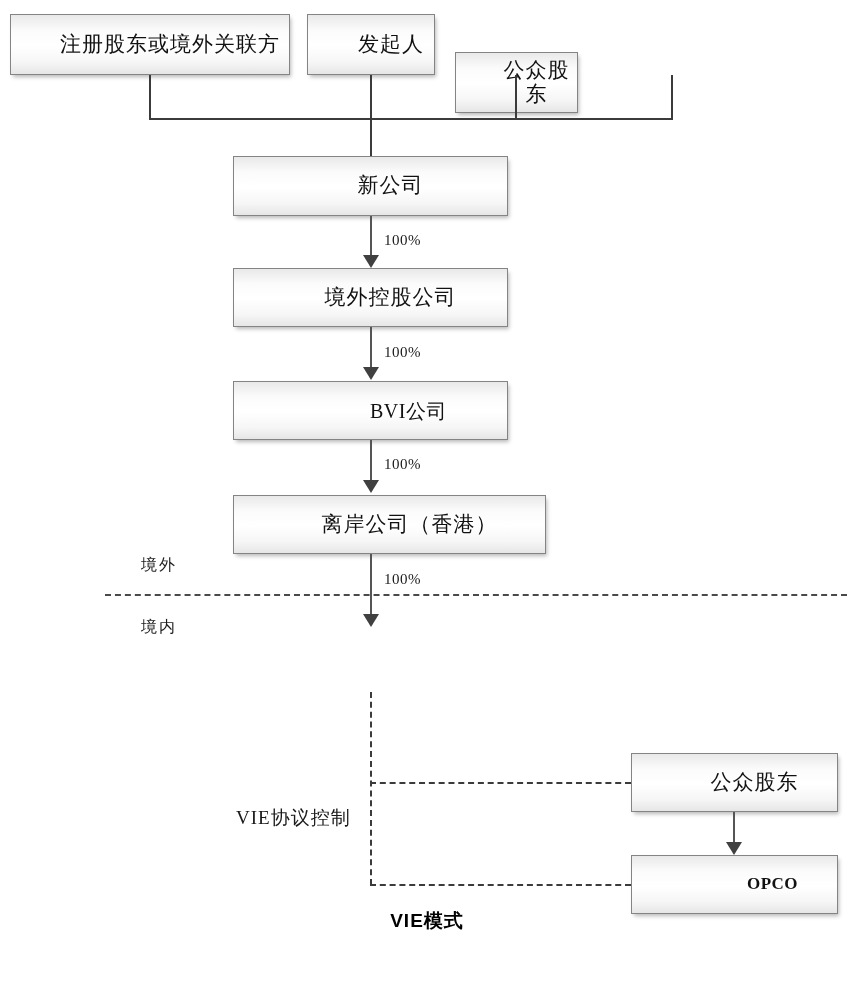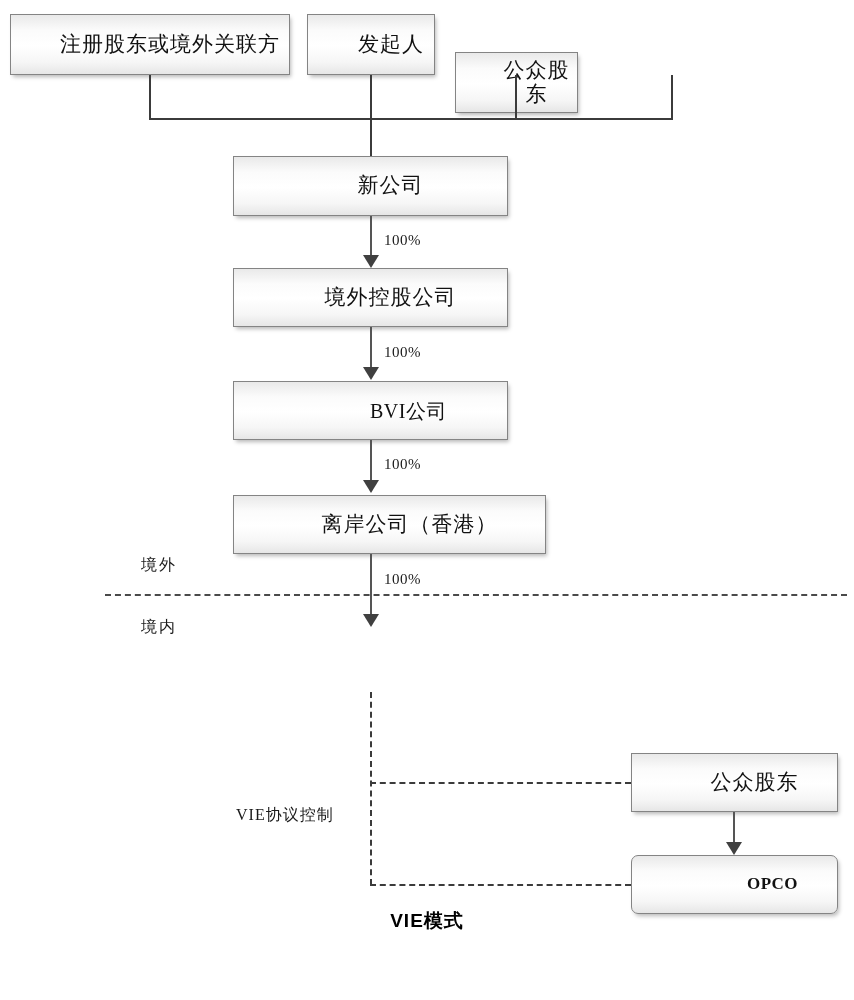--- a/index.html
+++ b/index.html
@@ -97,21 +97,21 @@
 
   
   .lbl {
     position: absolute;
     font-family: "Liberation Serif", "DejaVu Serif", serif;
     color: #1a1a1a;
     white-space: nowrap;
   }
   .lbl.pct { font-size: 15px; letter-spacing: 0.5px; font-family: Liberation Serif, serif; }
   .lbl.zone { font-size: 16px; letter-spacing: 2px; }
-  .lbl.vie { font-size: 16px; letter-spacing: 1px; text-align: center; }
+  .lbl.vie { font-size: 19px; letter-spacing: 1px; text-align: center; }
 
   .caption {
     position: absolute;
     width: 854px;
     left: 0;
     text-align: center;
     font-family: "Liberation Sans", "DejaVu Sans", sans-serif;
     font-weight: 700;
     font-size: 19px;
     letter-spacing: 1px;
@@ -185,19 +185,19 @@
   <div class="hdash" style="left:370px; top:884px; width:261px;"></div>
   <div class="lbl vie" style="left:236px; top:805px;">VIE协议控制</div>
 
   <div class="node cjk" style="left:631px; top:753px; width:207px; height:59px;">
     <span class="node-label">公众股东</span>
   </div>
 
   <div class="vline-thin" style="left:733px; top:812px; height:33px;"></div>
   <div class="arrowhead" style="left:726px; top:842px;"></div>
 
-  <div class="node latin" style="left:631px; top:855px; width:207px; height:59px;border-radius:7px;">
+  <div class="node latin" style="left:631px; top:855px; width:207px; height:59px;">
     <span class="node-label">OPCO</span>
   </div>
 
   <div class="caption" style="top:908px;">VIE模式</div>
 
 </div>
 
 </body></html>

